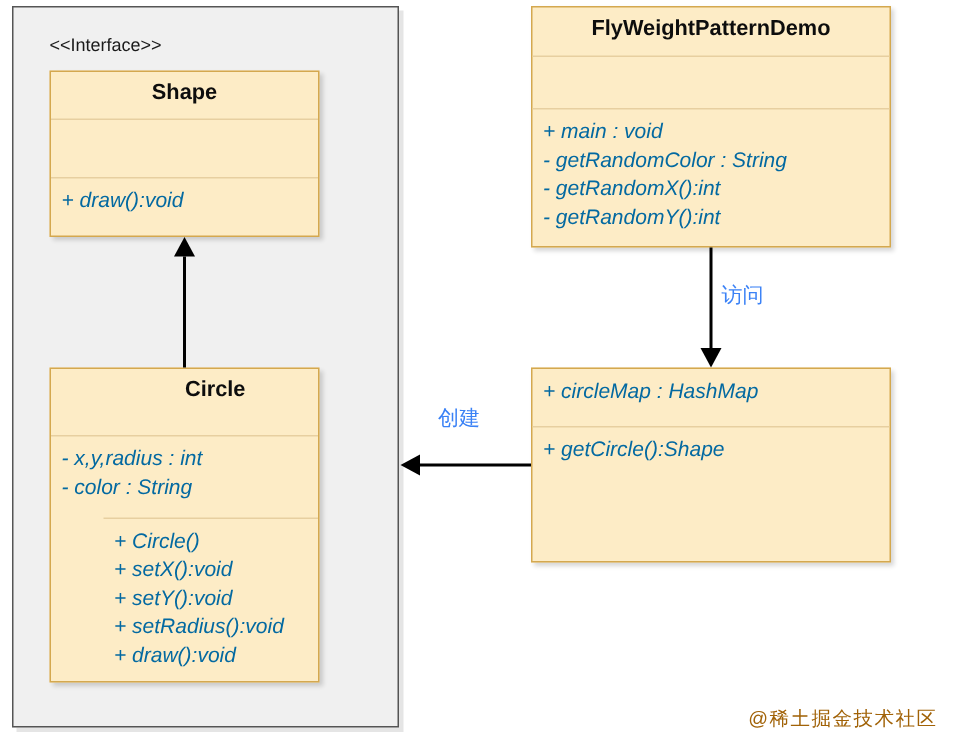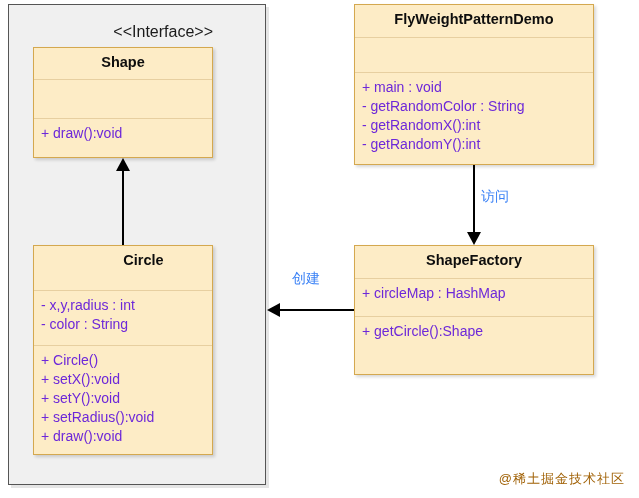--- a/index.html
+++ b/index.html
@@ -30,22 +30,22 @@
     box-sizing: border-box;
     box-shadow: 3px 3px 0 rgba(0,0,0,0.10);
   }
 
   
   .stereotype {
     position: absolute;
     left: 33px;
     top: 23px;
     width: 180px;
-    text-align: right;
-    font-size: 16px;
+    text-align: left;
+    font-size: 12px;
     color: #1a1a1a;
     letter-spacing: 0px;
   }
 
   
   .uml-class {
     position: absolute;
     background: #fdecc6;
     border: 1px solid #d4a84f;
     box-sizing: border-box;
@@ -61,35 +61,36 @@
   .uml-title {
     text-align: center;
     font-weight: bold;
     font-size: 14.5px;
     color: #0d0d0d;
     padding-top: 6px;
     padding-bottom: 6px;
   }
   .uml-line {
     font-size: 14px;
-    color: #6d28d9;
+    color: #0369a1;
     line-height: 19px;
     white-space: nowrap;
+    font-style: italic;
   }
 
   
   #box-shape        { left: 33px;  top: 47px;  width: 180px; height: 111px; }
   #box-shape .c1    { height: 31px; }
   #box-shape .c2    { height: 39px; }
   #box-shape .c3    { height: 41px; }
 
   #box-circle       { left: 33px;  top: 245px; width: 180px; height: 210px; }
   #box-circle .c1   { height: 32px; padding-left: 48px; }
   #box-circle .c2   { height: 55px; margin-top: 12px; }
-  #box-circle .c3   { height: 99px; }
+  #box-circle .c3   { height: 99px; margin-left: 35px; }
 
   #box-demo         { left: 354px; top: 4px;   width: 240px; height: 161px; }
   #box-demo .c1     { height: 32px; }
   #box-demo .c2     { height: 35px; }
   #box-demo .c3     { height: 94px; }
 
   #box-factory      { left: 354px; top: 245px; width: 240px; height: 130px; }
   #box-factory .c1  { height: 32px; }
   #box-factory .c2  { height: 38px; }
   #box-factory .c3  { height: 60px; }
@@ -193,21 +194,20 @@
     <div class="uml-compartment c2"></div>
     <div class="uml-compartment c3">
       <div class="uml-line">+ main : void</div>
       <div class="uml-line">- getRandomColor : String</div>
       <div class="uml-line">- getRandomX():int</div>
       <div class="uml-line">- getRandomY():int</div>
     </div>
   </div>
 
   <div class="uml-class" id="box-factory">
-    <div class="uml-compartment uml-title c1">ShapeFactory</div>
     <div class="uml-compartment c2">
       <div class="uml-line">+ circleMap : HashMap</div>
     </div>
     <div class="uml-compartment c3">
       <div class="uml-line">+ getCircle():Shape</div>
     </div>
   </div>
 
   <div class="conn-line v-line" id="gen-line"></div>
   <div class="arrow-up" id="gen-arrow"></div>

